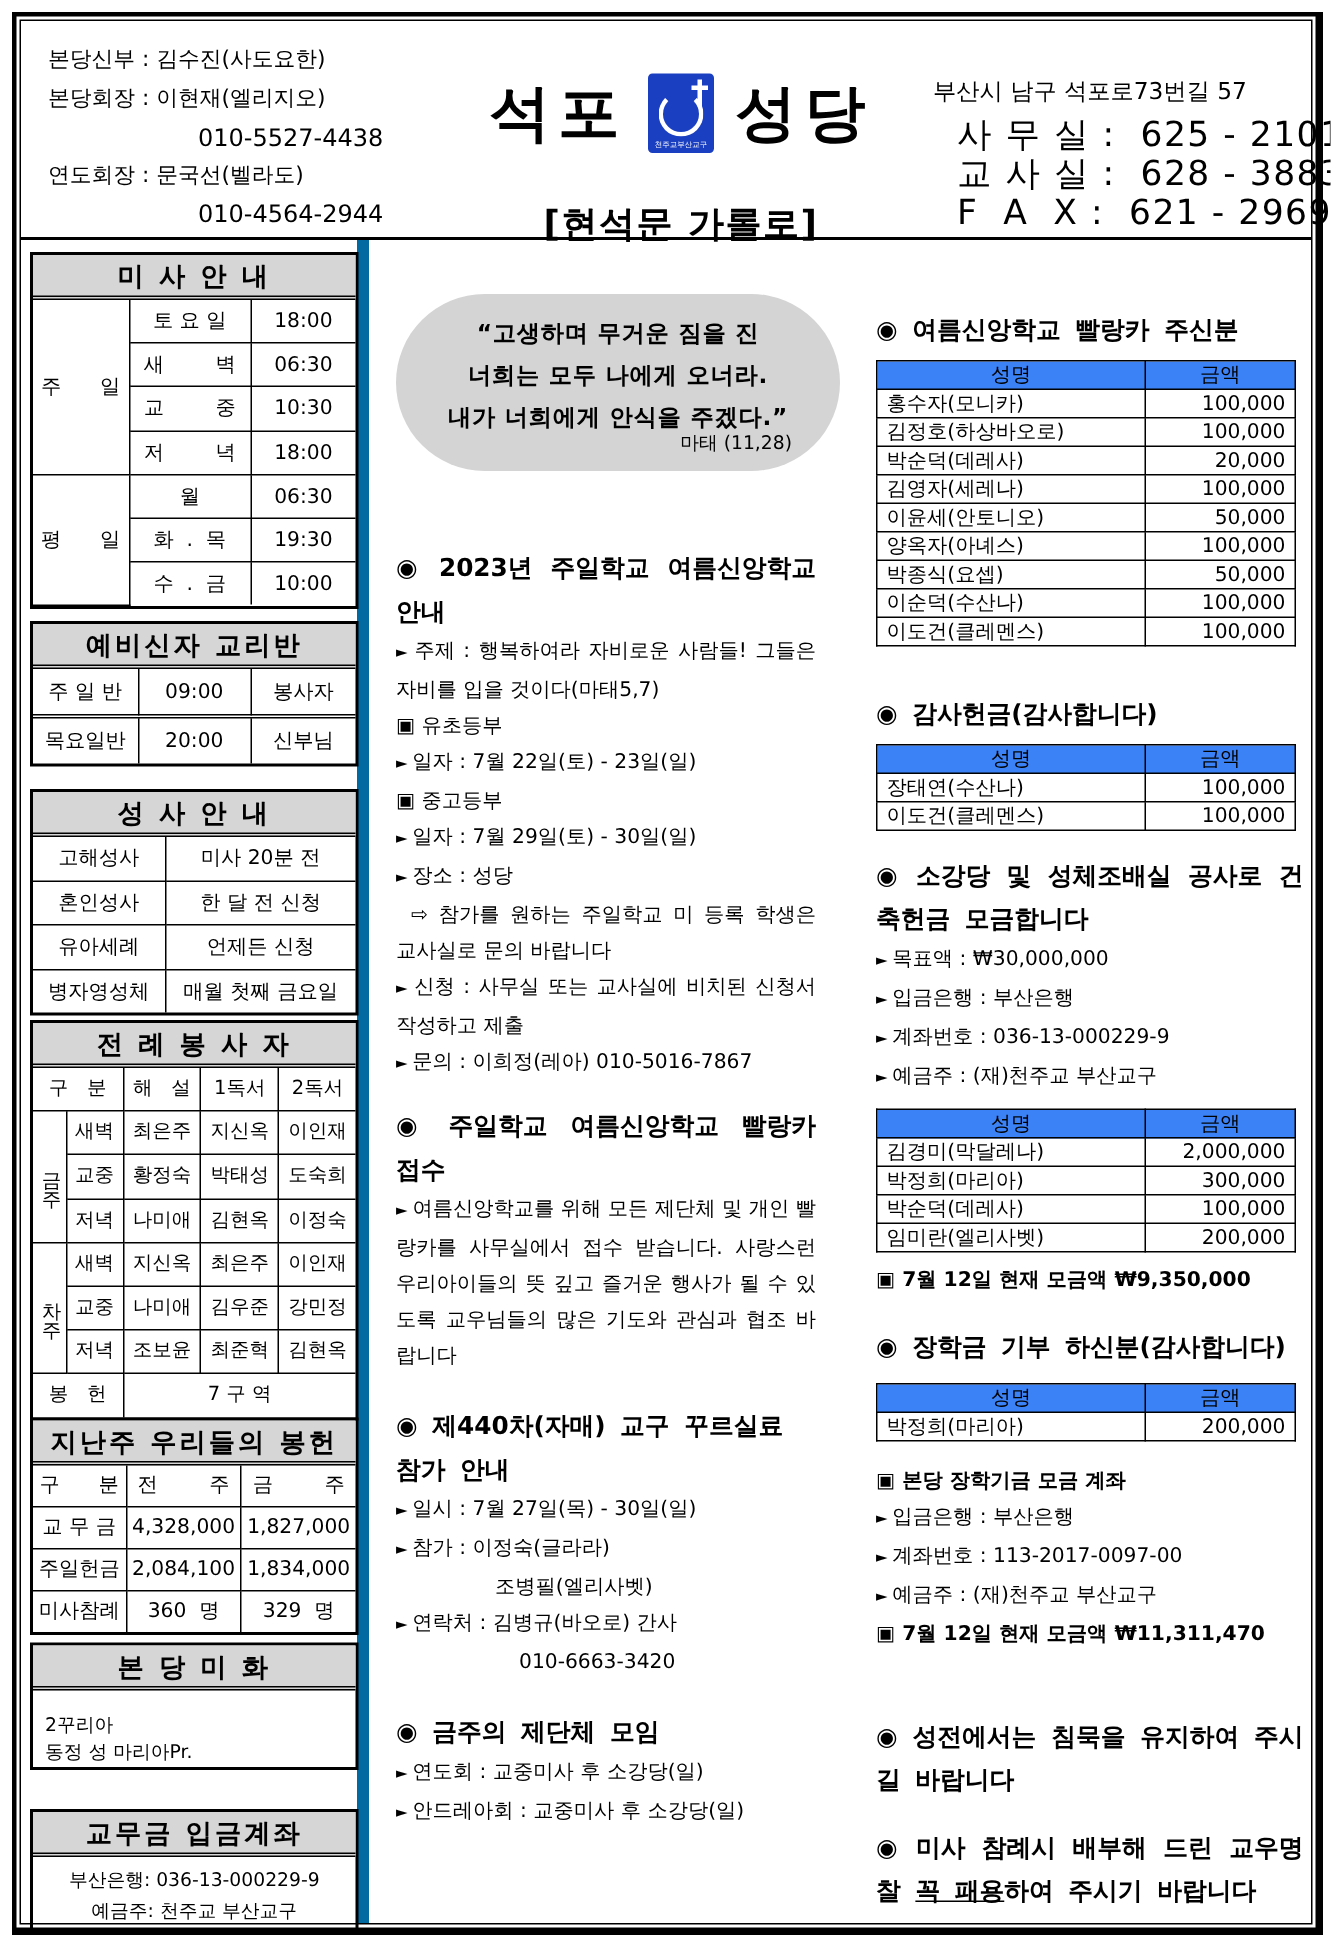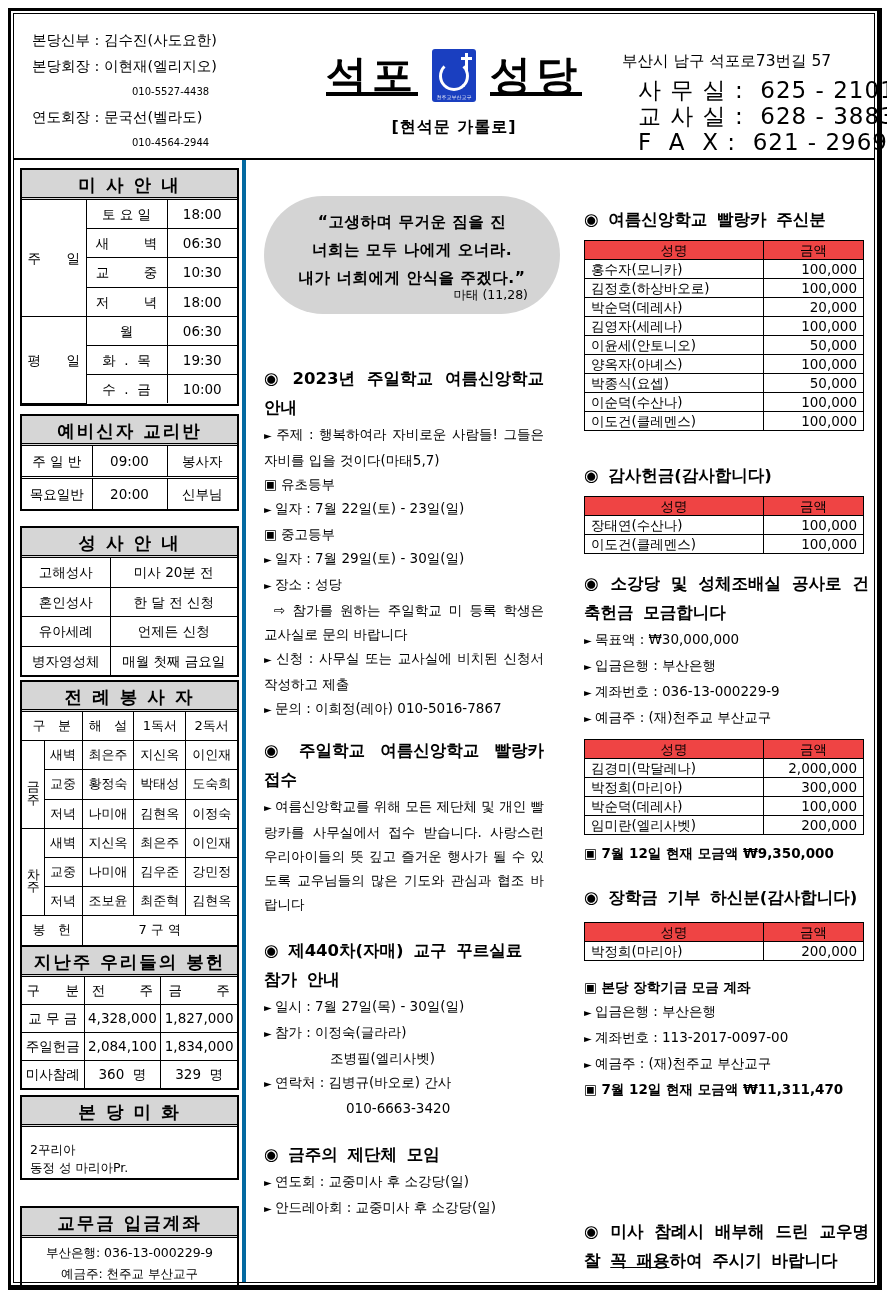--- a/index.html
+++ b/index.html
@@ -13,36 +13,36 @@
   }
   .page-inner {
     position: absolute; left: 2px; top: 2px; right: 2px; bottom: 2px;
     border: 1px solid #000;
   }
 
   
   .header { position: absolute; left: 0; top: 0; right: 0; height: 146px; border-bottom: 2px solid #000; }
   .hdr-left { position: absolute; left: 18px; top: 14px; font-size: 14.5px; line-height: 25.5px; }
   .hdr-left .row { white-space: pre; }
-  .hdr-left .phone { padding-left: 100px; font-size: 10px; }
+  .hdr-left .phone { padding-left: 100px; font-size: 16px; }
   .hdr-center { position: absolute; left: 300px; top: 34px; width: 280px; text-align: center; }
   .title-row { display: flex; align-items: center; justify-content: center; gap: 14px; }
-  .title-word { font-size: 41px; font-weight: bold; letter-spacing: 5px; text-decoration: underline; }
+  .title-word { font-size: 41px; font-weight: bold; letter-spacing: 5px; }
   .logo { width: 44px; height: 53px; background: #1a3fc0; border-radius: 3px; position: relative; }
   .logo .ring { position: absolute; left: 7px; top: 12px; width: 30px; height: 30px; border: 3px solid #fff; border-radius: 50%; border-top-color: transparent; }
   .logo .cross-v { position: absolute; right: 8px; top: 4px; width: 3px; height: 18px; background: #fff; }
   .logo .cross-h { position: absolute; right: 4px; top: 8px; width: 11px; height: 3px; background: #fff; }
   .logo .lbl { position: absolute; left: 2px; right: 2px; bottom: 2px; font-size: 5px; color: #fff; text-align: center; }
-  .subtitle { font-size: 16px; font-weight: bold; margin-top: 14px; letter-spacing: 1px; }
+  .subtitle { font-size: 24px; font-weight: bold; margin-top: 30px; letter-spacing: 1px; }
   .hdr-right { position: absolute; left: 608px; top: 34px; font-size: 16px; line-height: 26px; }
   .hdr-right .addr { font-size: 15.5px; margin-bottom: 3px; }
   .hdr-right .tel { font-size: 23px; letter-spacing: 1px; white-space: pre; padding-left: 16px; }
 
   
-  .left-col { position: absolute; left: 0; top: 146px; width: 232px; bottom: 0; border-right: 4px solid #0369a1; }
+  .left-col { position: absolute; left: 0; top: 146px; width: 232px; bottom: 0; border-right: 8px solid #0369a1; }
   .box { position: absolute; left: 6px; width: 219px; border: 2px solid #000; }
   .box-title { background: #d6d6d6; text-align: center; font-weight: bold; font-size: 17.5px; height: 30px; line-height: 30px; border-bottom: 3px double #000; letter-spacing: 2px; }
   table.grid { width: 100%; border-collapse: collapse; font-size: 13.5px; }
   table.grid td { border: 1px solid #000; text-align: center; padding: 0; }
   table.grid tr:first-child td { border-top: none; }
   table.grid td:first-child { border-left: none; }
   table.grid td:last-child { border-right: none; }
   table.grid tr:last-child td { border-bottom: none; }
 
   
@@ -54,21 +54,21 @@
   .sec { position: absolute; font-size: 13.5px; line-height: 24px; }
   .sec-title { font-weight: bold; font-size: 16.5px; line-height: 29px; word-spacing: 4px; }
   .bullet::before { content: "► "; font-size: 10px; }
   .sq::before { content: "▣ "; }
   .just { text-align: justify; }
 
   
   .right-col { position: absolute; left: 560px; top: 146px; width: 300px; bottom: 0; margin-top: 23px; }
   table.money { border-collapse: collapse; width: 280px; font-size: 13.5px; line-height: 18px; }
   table.money td, table.money th { border: 1px solid #000; }
-  table.money th { background: #ef4444; font-weight: normal; text-align: center; }
+  table.money th { background: #3b82f6; font-weight: normal; text-align: center; }
   table.money td.n { padding-left: 6px; }
   table.money td.a { text-align: right; padding-right: 6px; }
   .u { text-decoration: underline; }
 </style>
 </head>
 <body>
 
 <div class="page">
  <div class="page-inner">
 
@@ -445,20 +445,23 @@
       </tbody>
           </table>
       <div style="height:14px;"></div>
       <div class="sq" style="font-weight:bold;">본당 장학기금 모금 계좌</div>
       <div class="bullet">입금은행 : 부산은행</div>
       <div class="bullet">계좌번호 : 113-2017-0097-00</div>
       <div class="bullet">예금주 : (재)천주교 부산교구</div>
       <div class="sq" style="font-weight:bold;">7월 12일 현재 모금액 ₩11,311,470</div>
     </div>
 
+    <div class="sec just" style="left:10px;top:960px;width:285px;">
+      <div class="sec-title">◉ 성전에서는 침묵을 유지하여 주시길 바랍니다</div>
+    </div>
 
     <div class="sec just" style="left:10px;top:1034px;width:285px;">
       <div class="sec-title">
         <span>◉ 미사 참례시 배부해 드린 교우명찰 </span><span class="u">꼭 패용</span><span>하여 주시기 바랍니다</span>
       </div>
     </div>
   </div>
 
  </div>
 </div>

